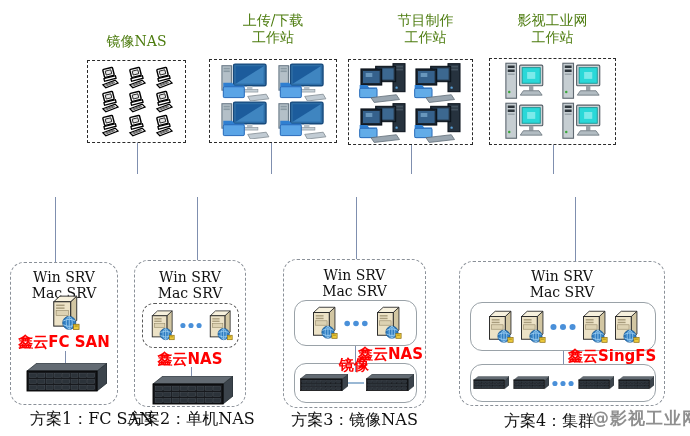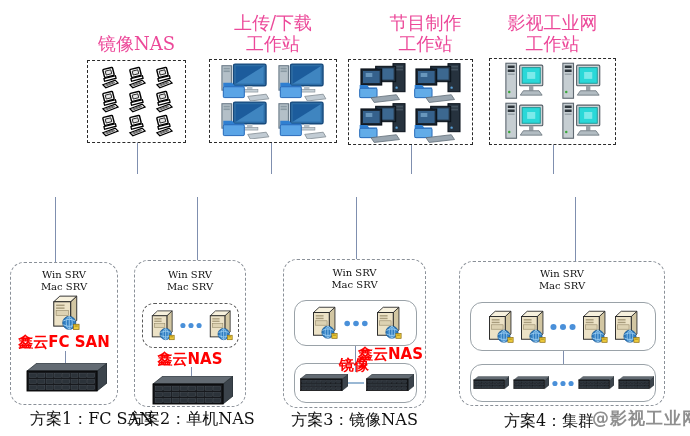--- a/index.html
+++ b/index.html
@@ -1,30 +1,30 @@
 <!DOCTYPE html>
 <html><head>
 <meta charset="utf-8">
 <style>
   html,body{margin:0;padding:0;background:#fff;}
   .stage{position:relative;width:690px;height:436px;background:#fff;overflow:hidden;
          font-family:"DejaVu Serif","Liberation Serif",serif;}
   .abs{position:absolute;}
-  .toplabel{font-size:18px;color:#ec4899;text-align:center;line-height:1.18;}
+  .toplabel{font-size:14px;color:#4d7c0f;text-align:center;line-height:1.18;}
   .topbox{border:1px dashed #2a2a2a;background:#fff;display:grid;place-items:center;box-sizing:border-box;}
   .grid3{grid-template-columns:repeat(3,1fr);grid-template-rows:repeat(3,1fr);padding:4px 8px;}
   .grid2{grid-template-columns:repeat(2,1fr);grid-template-rows:repeat(2,1fr);padding:3px 6px;}
   .vline{width:1px;background:#7f8faf;}
   .hlink{height:2px;background:#9ab8d4;}
   .bus{left:7px;top:174px;width:672px;height:23px;border:2px solid #1b3a5a;border-radius:12px;
        background:linear-gradient(to bottom,#e3eef8 0%,#bdd4ea 30%,#8db1d2 72%,#b2cbe2 100%);
        display:flex;align-items:center;justify-content:center;box-sizing:border-box;}
   .bus span{font-size:14.5px;color:#0c1c30;}
   .solbox{border:1.6px dashed #8a9098;border-radius:14px;background:#fff;box-sizing:border-box;}
-  .os{font-size:10px;text-align:center;line-height:1.16;color:#101010;}
+  .os{font-size:14px;text-align:center;line-height:1.16;color:#101010;}
   .prod{font-weight:bold;color:#ff0000;font-size:15px;text-align:center;
         font-family:"DejaVu Sans","Liberation Sans",sans-serif;white-space:nowrap;}
   .innerbox{border:1.4px solid #9aa2a8;border-radius:12px;display:flex;align-items:center;
             justify-content:center;box-sizing:border-box;background:#fff;}
   .innerbox.dashed{border-style:dashed;border-color:#5a5a5a;}
   .caption{font-size:16px;color:#101010;text-align:center;white-space:nowrap;}
   .watermark{font-family:"DejaVu Sans","Liberation Sans",sans-serif;font-weight:bold;
              color:#8f8f8f;font-size:17px;letter-spacing:1px;white-space:nowrap;}
   svg.icon{display:block;}
 </style>
@@ -320,20 +320,21 @@
           <use href="#sym-dots"></use>
         </svg>
       <svg class="icon" width="28" height="34">
           <use href="#sym-server"></use>
         </svg>
       <svg class="icon" width="28" height="34">
           <use href="#sym-server"></use>
         </svg>
     </div>
     <div class="abs vline" style="left:103px;top:89px;height:13px;"></div>
+    <div class="abs prod" style="left:108px;top:85px;text-align:left;">鑫云SingFS</div>
     <div class="abs innerbox" style="left:10px;top:102px;width:186px;height:38px;gap:3px;">
       <svg class="icon" width="37" height="14">
           <use href="#sym-rack"></use>
         </svg>
       <svg class="icon" width="37" height="14">
           <use href="#sym-rack"></use>
         </svg>
       <svg class="icon" width="22" height="7">
           <use href="#sym-dots"></use>
         </svg>

